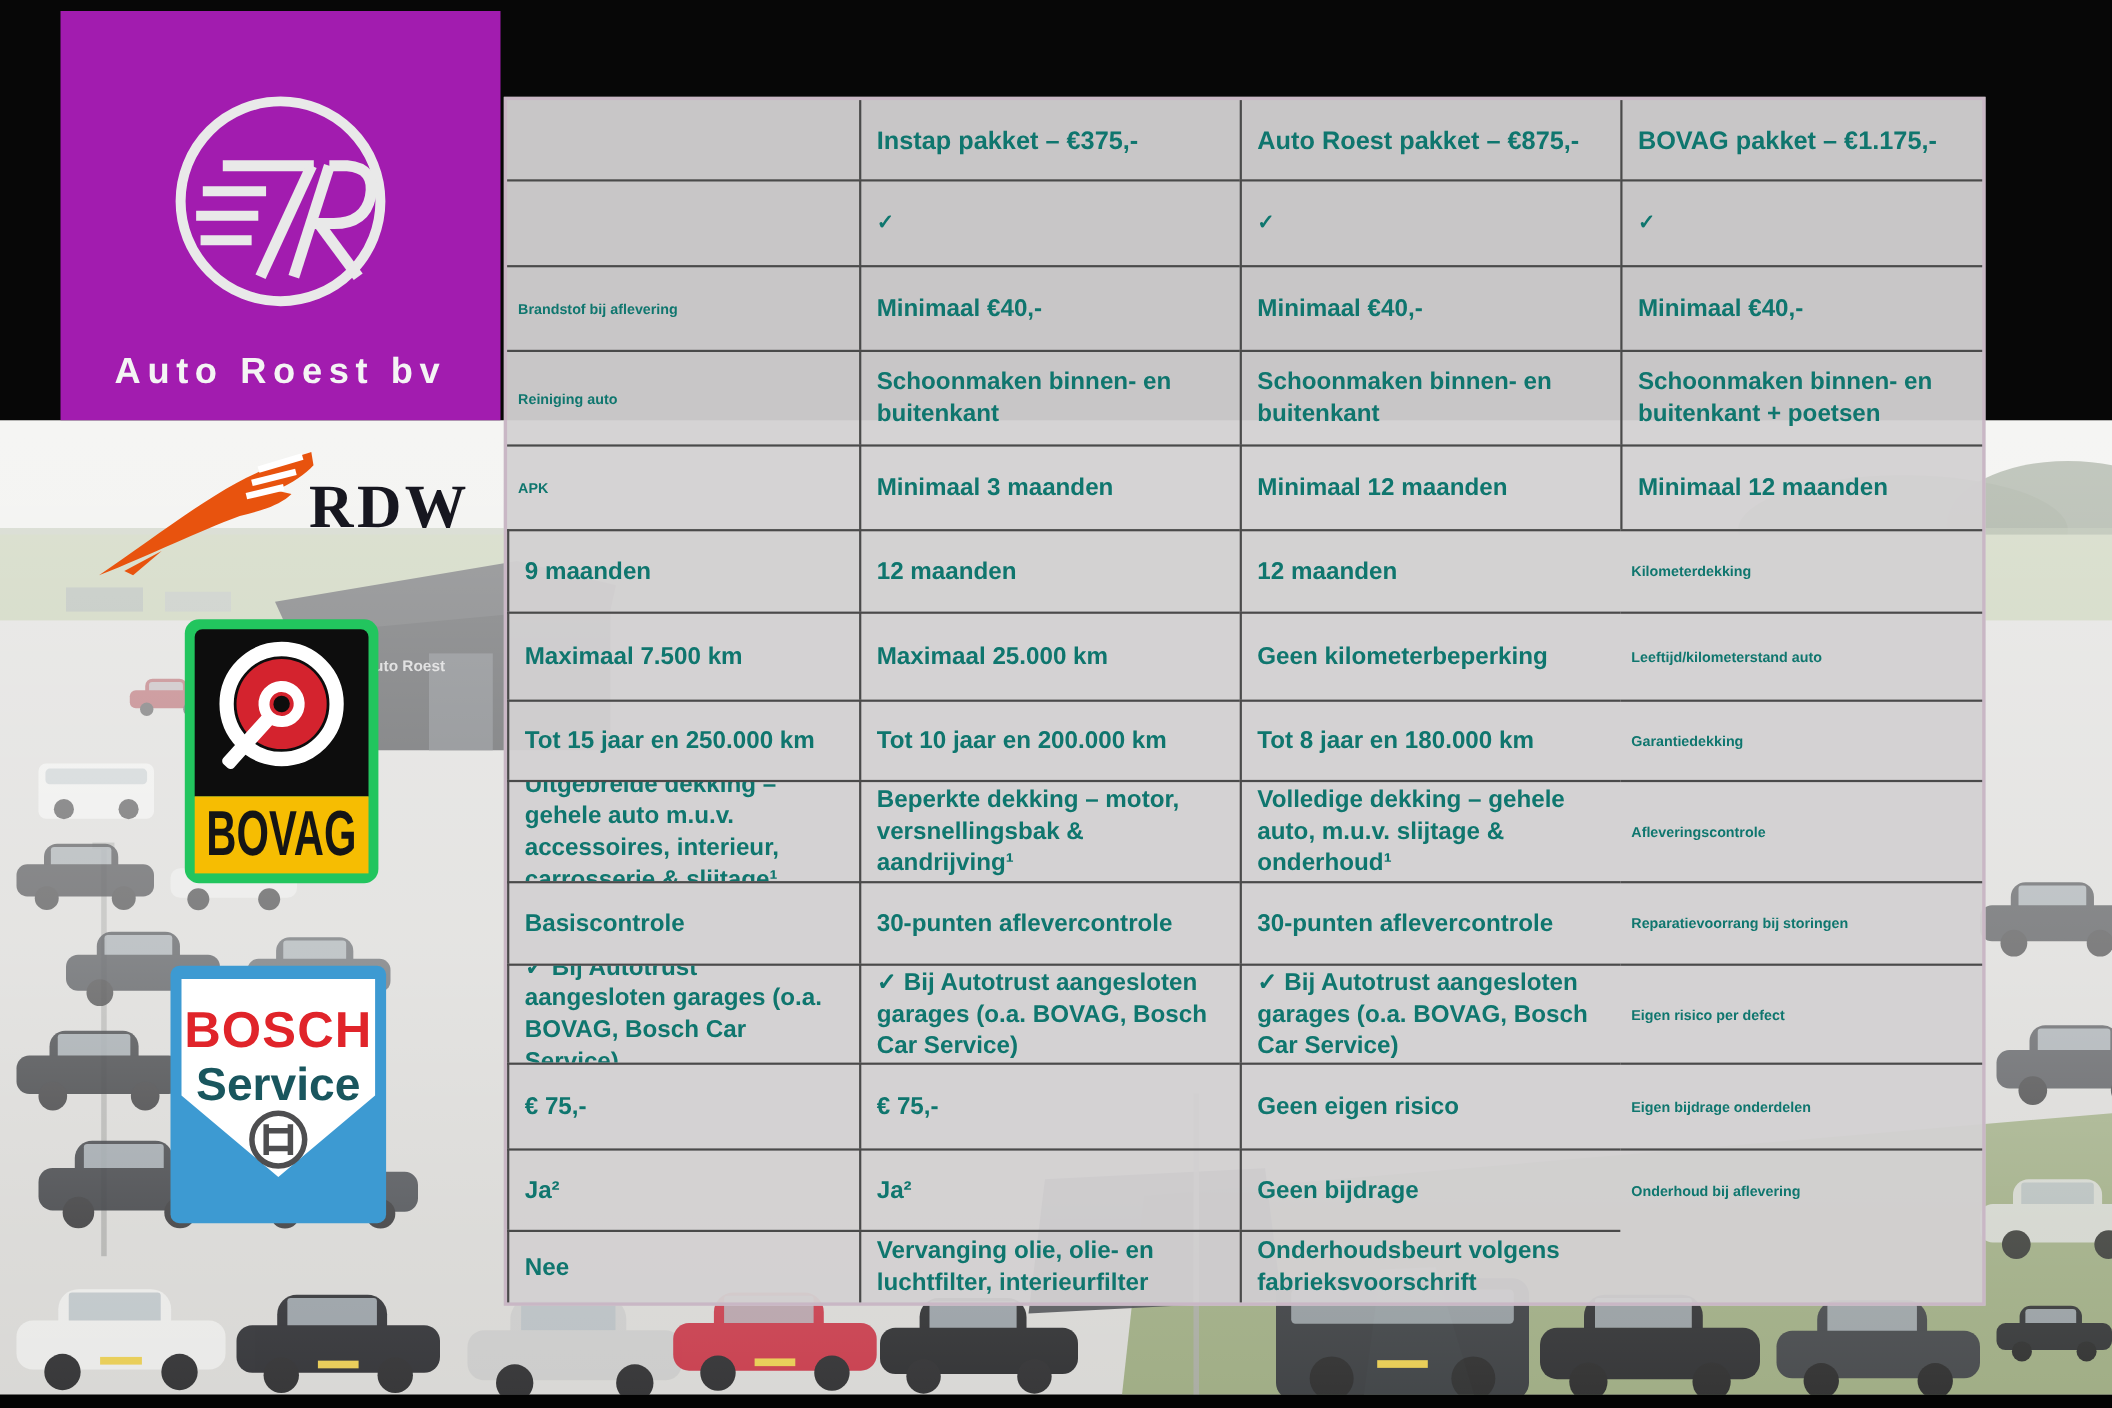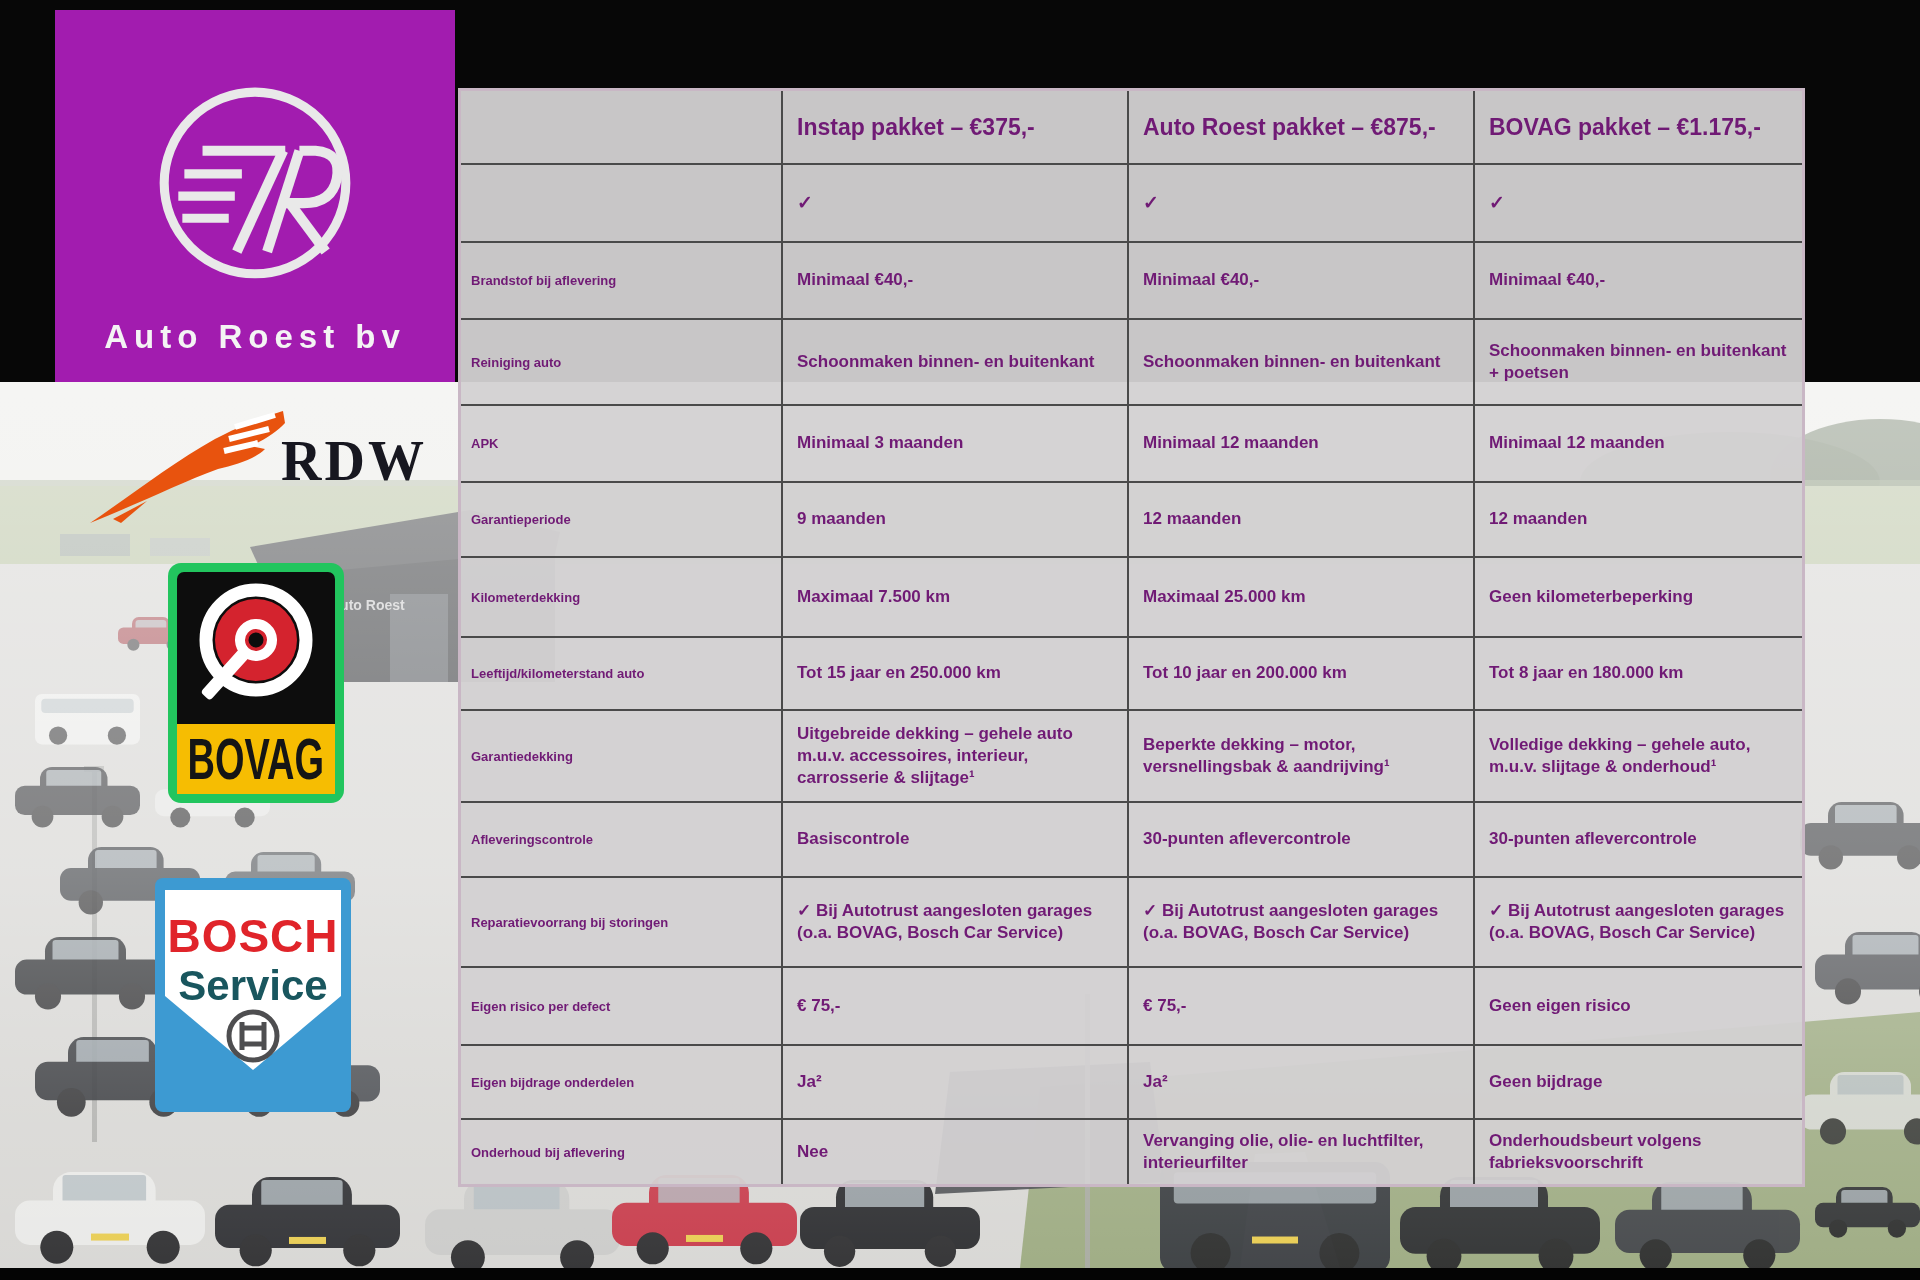--- a/index.html
+++ b/index.html
@@ -25,25 +25,25 @@
   .bovag-top{flex:1;background:#0d0d0d;border-radius:7px 7px 0 0;display:flex;align-items:center;justify-content:center;}
   .bovag-bottom{height:70px;background:#f6bd02;display:flex;align-items:center;justify-content:center;}
   .bovag-text{font-weight:700;font-size:40px;color:#151515;transform:scaleY(1.45) scaleX(0.95);letter-spacing:0;}
   
   .bosch{position:absolute;left:155px;top:878px;width:196px;height:234px;background:#3d9ad2;
          border-radius:8px;overflow:hidden;}
   
   #pkg-table{position:absolute;left:458px;top:88px;width:1347px;display:grid;
              grid-template-columns:320px 346px 346px 329px;
              background:rgba(211,209,210,0.95);border:3px solid #c9b7c5;box-sizing:border-box;}
-  .cell{display:flex;align-items:center;color:#701a75;font-weight:700;box-sizing:border-box;
+  .cell{display:flex;align-items:center;color:#0f766e;font-weight:700;box-sizing:border-box;
         padding:6px 14px;overflow:hidden;}
   .hdr{font-size:23px;}
   .lbl{font-size:13px;padding-left:10px;}
-  .val{font-size:17px;line-height:1.3;}
+  .val{font-size:22px;line-height:1.3;}
   .chk{font-size:19px;}
   .tb{border-top:2px solid #4a4a4a;}
   .vl{border-left:2px solid #4a4a4a;}
 </style>
 </head>
 <body>
 
 <div class="canvas">
 
   <div class="band-top"></div>
@@ -327,21 +327,20 @@
       <div class="cell val tb vl">Minimaal €40,-</div>
       <div class="cell val tb vl">Minimaal €40,-</div>
       <div class="cell lbl tb">Reiniging auto</div>
       <div class="cell val tb vl">Schoonmaken binnen- en buitenkant</div>
       <div class="cell val tb vl">Schoonmaken binnen- en buitenkant</div>
       <div class="cell val tb vl">Schoonmaken binnen- en buitenkant + poetsen</div>
       <div class="cell lbl tb">APK</div>
       <div class="cell val tb vl">Minimaal 3 maanden</div>
       <div class="cell val tb vl">Minimaal 12 maanden</div>
       <div class="cell val tb vl">Minimaal 12 maanden</div>
-      <div class="cell lbl tb">Garantieperiode</div>
       <div class="cell val tb vl">9 maanden</div>
       <div class="cell val tb vl">12 maanden</div>
       <div class="cell val tb vl">12 maanden</div>
       <div class="cell lbl tb">Kilometerdekking</div>
       <div class="cell val tb vl">Maximaal 7.500 km</div>
       <div class="cell val tb vl">Maximaal 25.000 km</div>
       <div class="cell val tb vl">Geen kilometerbeperking</div>
       <div class="cell lbl tb">Leeftijd/kilometerstand auto</div>
       <div class="cell val tb vl">Tot 15 jaar en 250.000 km</div>
       <div class="cell val tb vl">Tot 10 jaar en 200.000 km</div>

